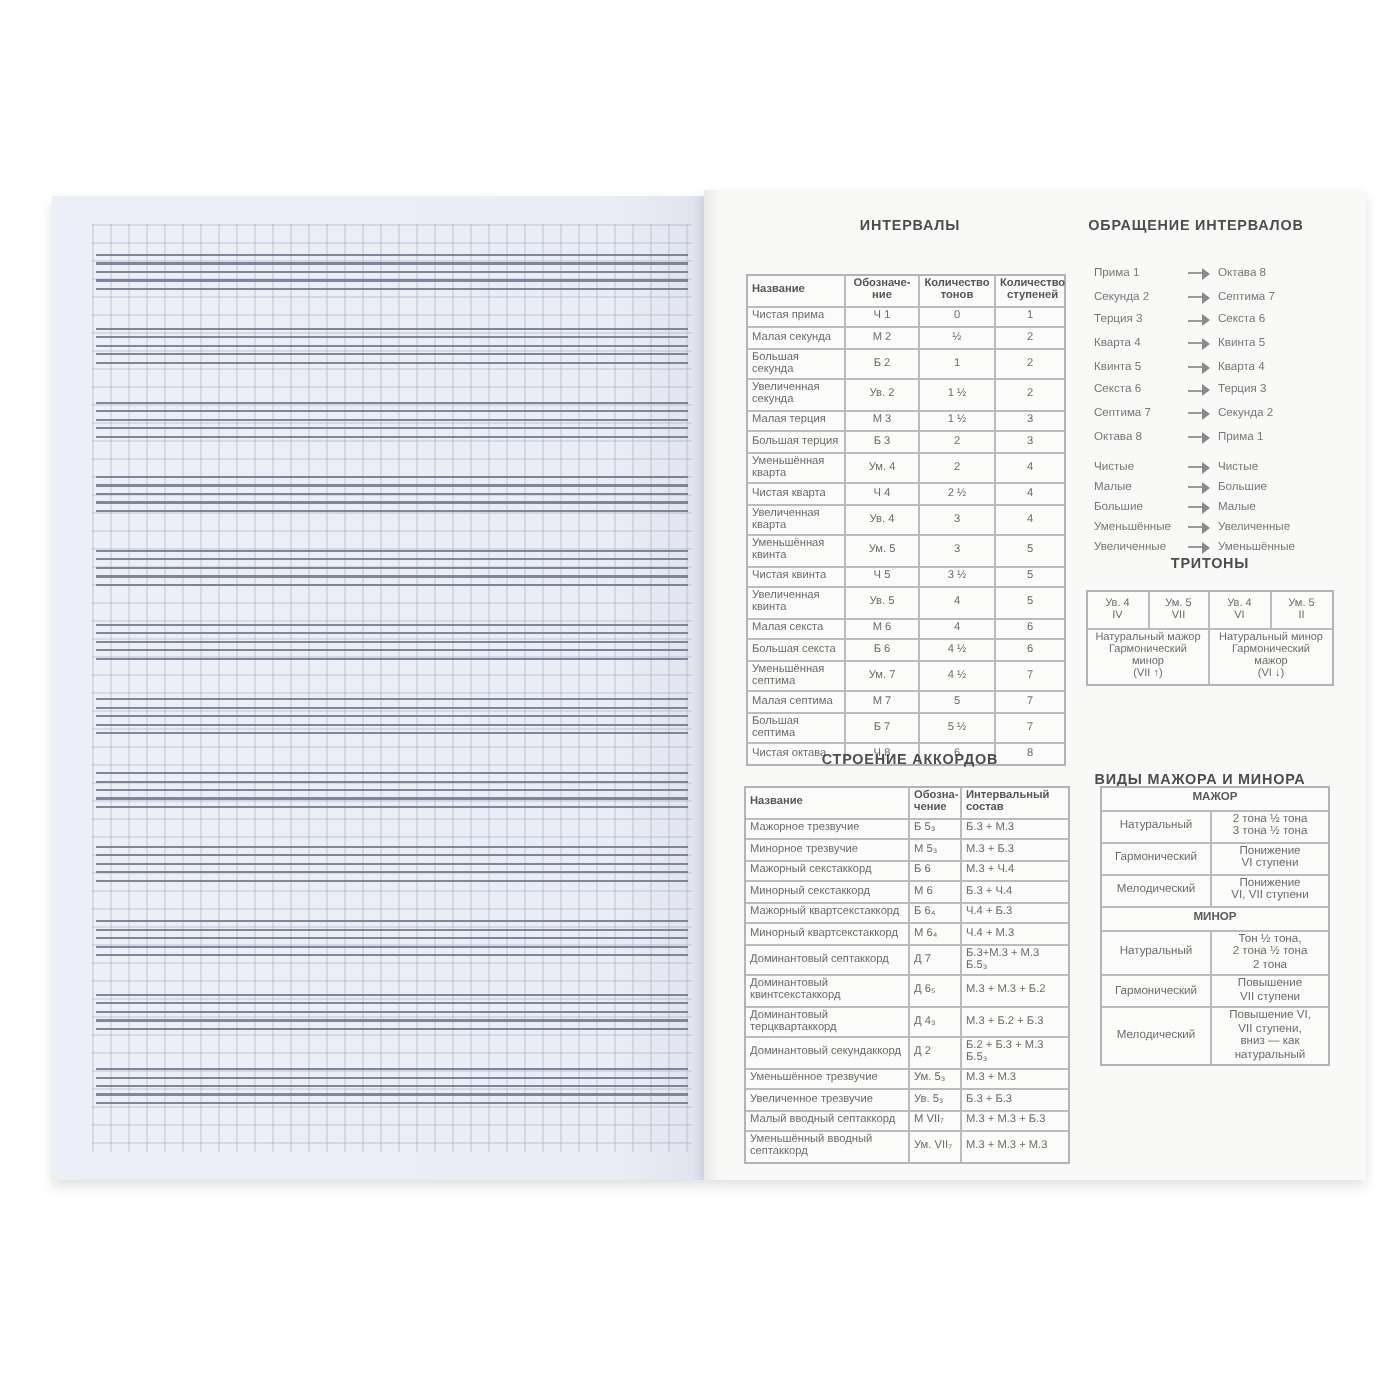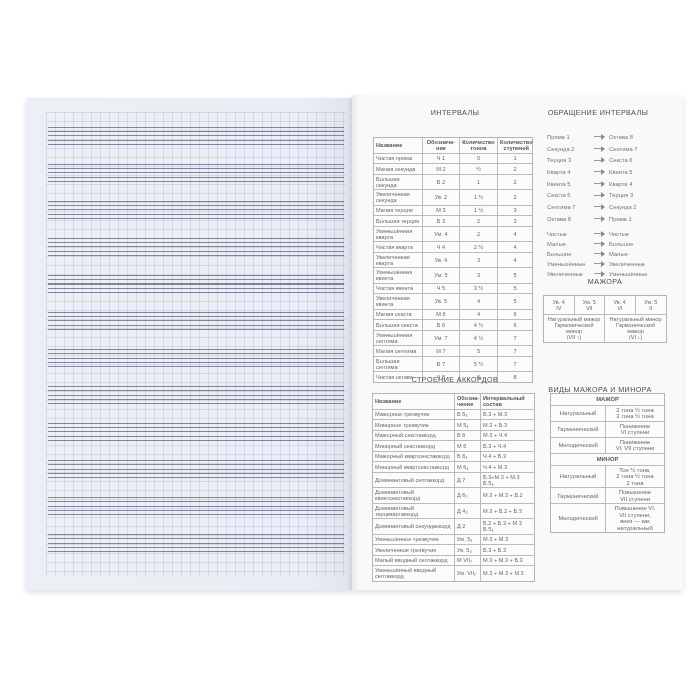--- a/index.html
+++ b/index.html
@@ -25,21 +25,21 @@
   }
 
   
   .right-page {
     position:absolute; left:352px; top:95px; width:331px; height:495px;
     background:linear-gradient(to right, #e9e9e7 0, #f7f7f5 7px, #f9f9f8 16px);
     box-shadow:0 3px 6px rgba(0,0,0,.12);
     color:#636363;
   }
   .sec-title {
-    position:absolute; font-weight:normal; font-size:7.2px; letter-spacing:.4px;
+    position:absolute; font-weight:bold; font-size:7.2px; letter-spacing:.4px;
     color:#4d4d4d; text-align:center; white-space:nowrap;
   }
   .tbl { position:absolute; border:1px solid #b2b4ba; background:#fbfbfa; box-sizing:border-box; }
   .tr { display:grid; border-bottom:1px solid #b9bbc1; }
   .tbl > :last-child .tr:last-child, .tr.last { border-bottom:none; }
   .tc {
     border-right:1px solid #b9bbc1; padding:1px 2px; box-sizing:border-box;
     display:flex; align-items:center; white-space:pre-line; line-height:1.12;
     min-height:9.5px; color:#6b6b6b;
   }
@@ -222,21 +222,21 @@
           </div>
           <div class="tr">
             <div class="tc">Чистая октава</div>
             <div class="tc c">Ч 8</div>
             <div class="tc c">6</div>
             <div class="tc c">8</div>
           </div>
         </div>
     </div>
 
-    <div class="sec-title" style="left:186px; top:13px; width:120px;">ОБРАЩЕНИЕ ИНТЕРВАЛЫ</div>
+    <div class="sec-title" style="left:186px; top:13px; width:120px;">ОБРАЩЕНИЕ ИНТЕРВАЛОВ</div>
 
     <div class="inversions-list">
       <div>
 
       <div class="pair-row">
             <span>Прима 1</span>
             <span class="arr"></span>
             <span>Октава 8</span>
           </div>
           <div class="pair-row">
@@ -298,21 +298,21 @@
             <span>Увеличенные</span>
           </div>
           <div class="pair-row">
             <span>Увеличенные</span>
             <span class="arr"></span>
             <span>Уменьшённые</span>
           </div>
         </div>
     </div>
 
-    <div class="sec-title" style="left:191px; top:182px; width:124px;">МАЖОРА</div>
+    <div class="sec-title" style="left:191px; top:182px; width:124px;">ТРИТОНЫ</div>
 
     <div class="tbl tritones-table">
       <div class="tr row1">
         <div class="tc">Ув. 4
 IV</div>
         <div class="tc">Ум. 5
 VII</div>
         <div class="tc">Ув. 4
 VI</div>
         <div class="tc">Ум. 5

